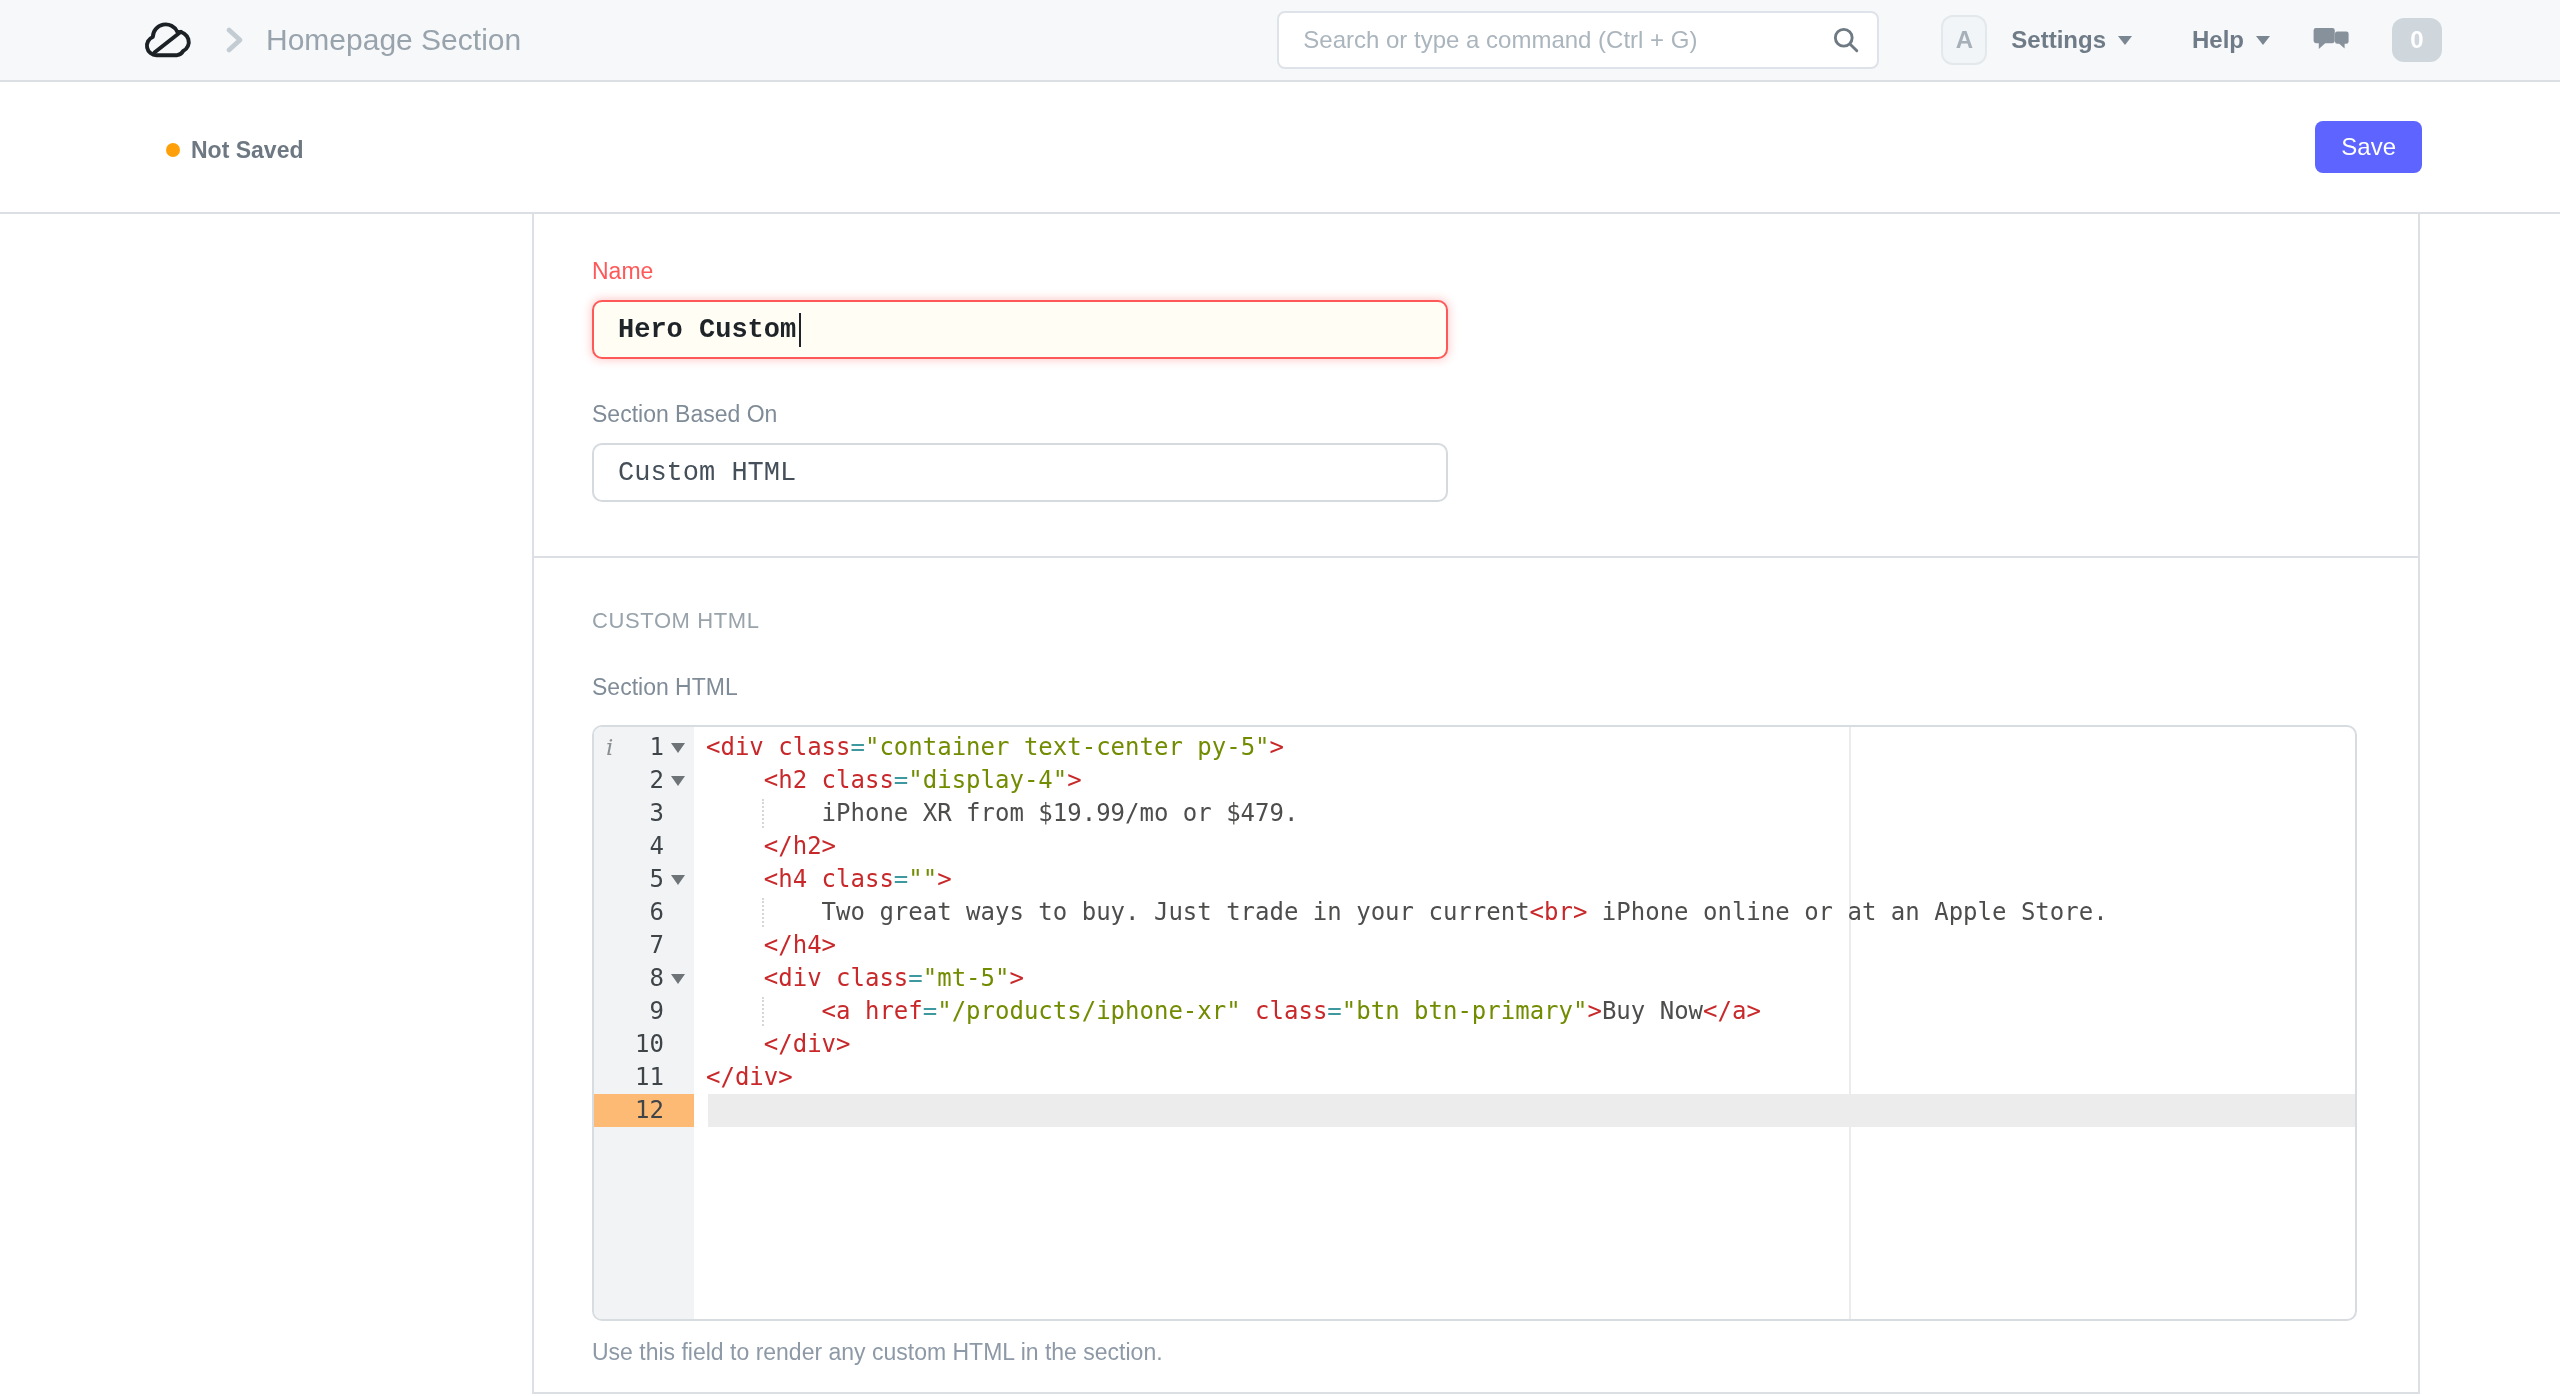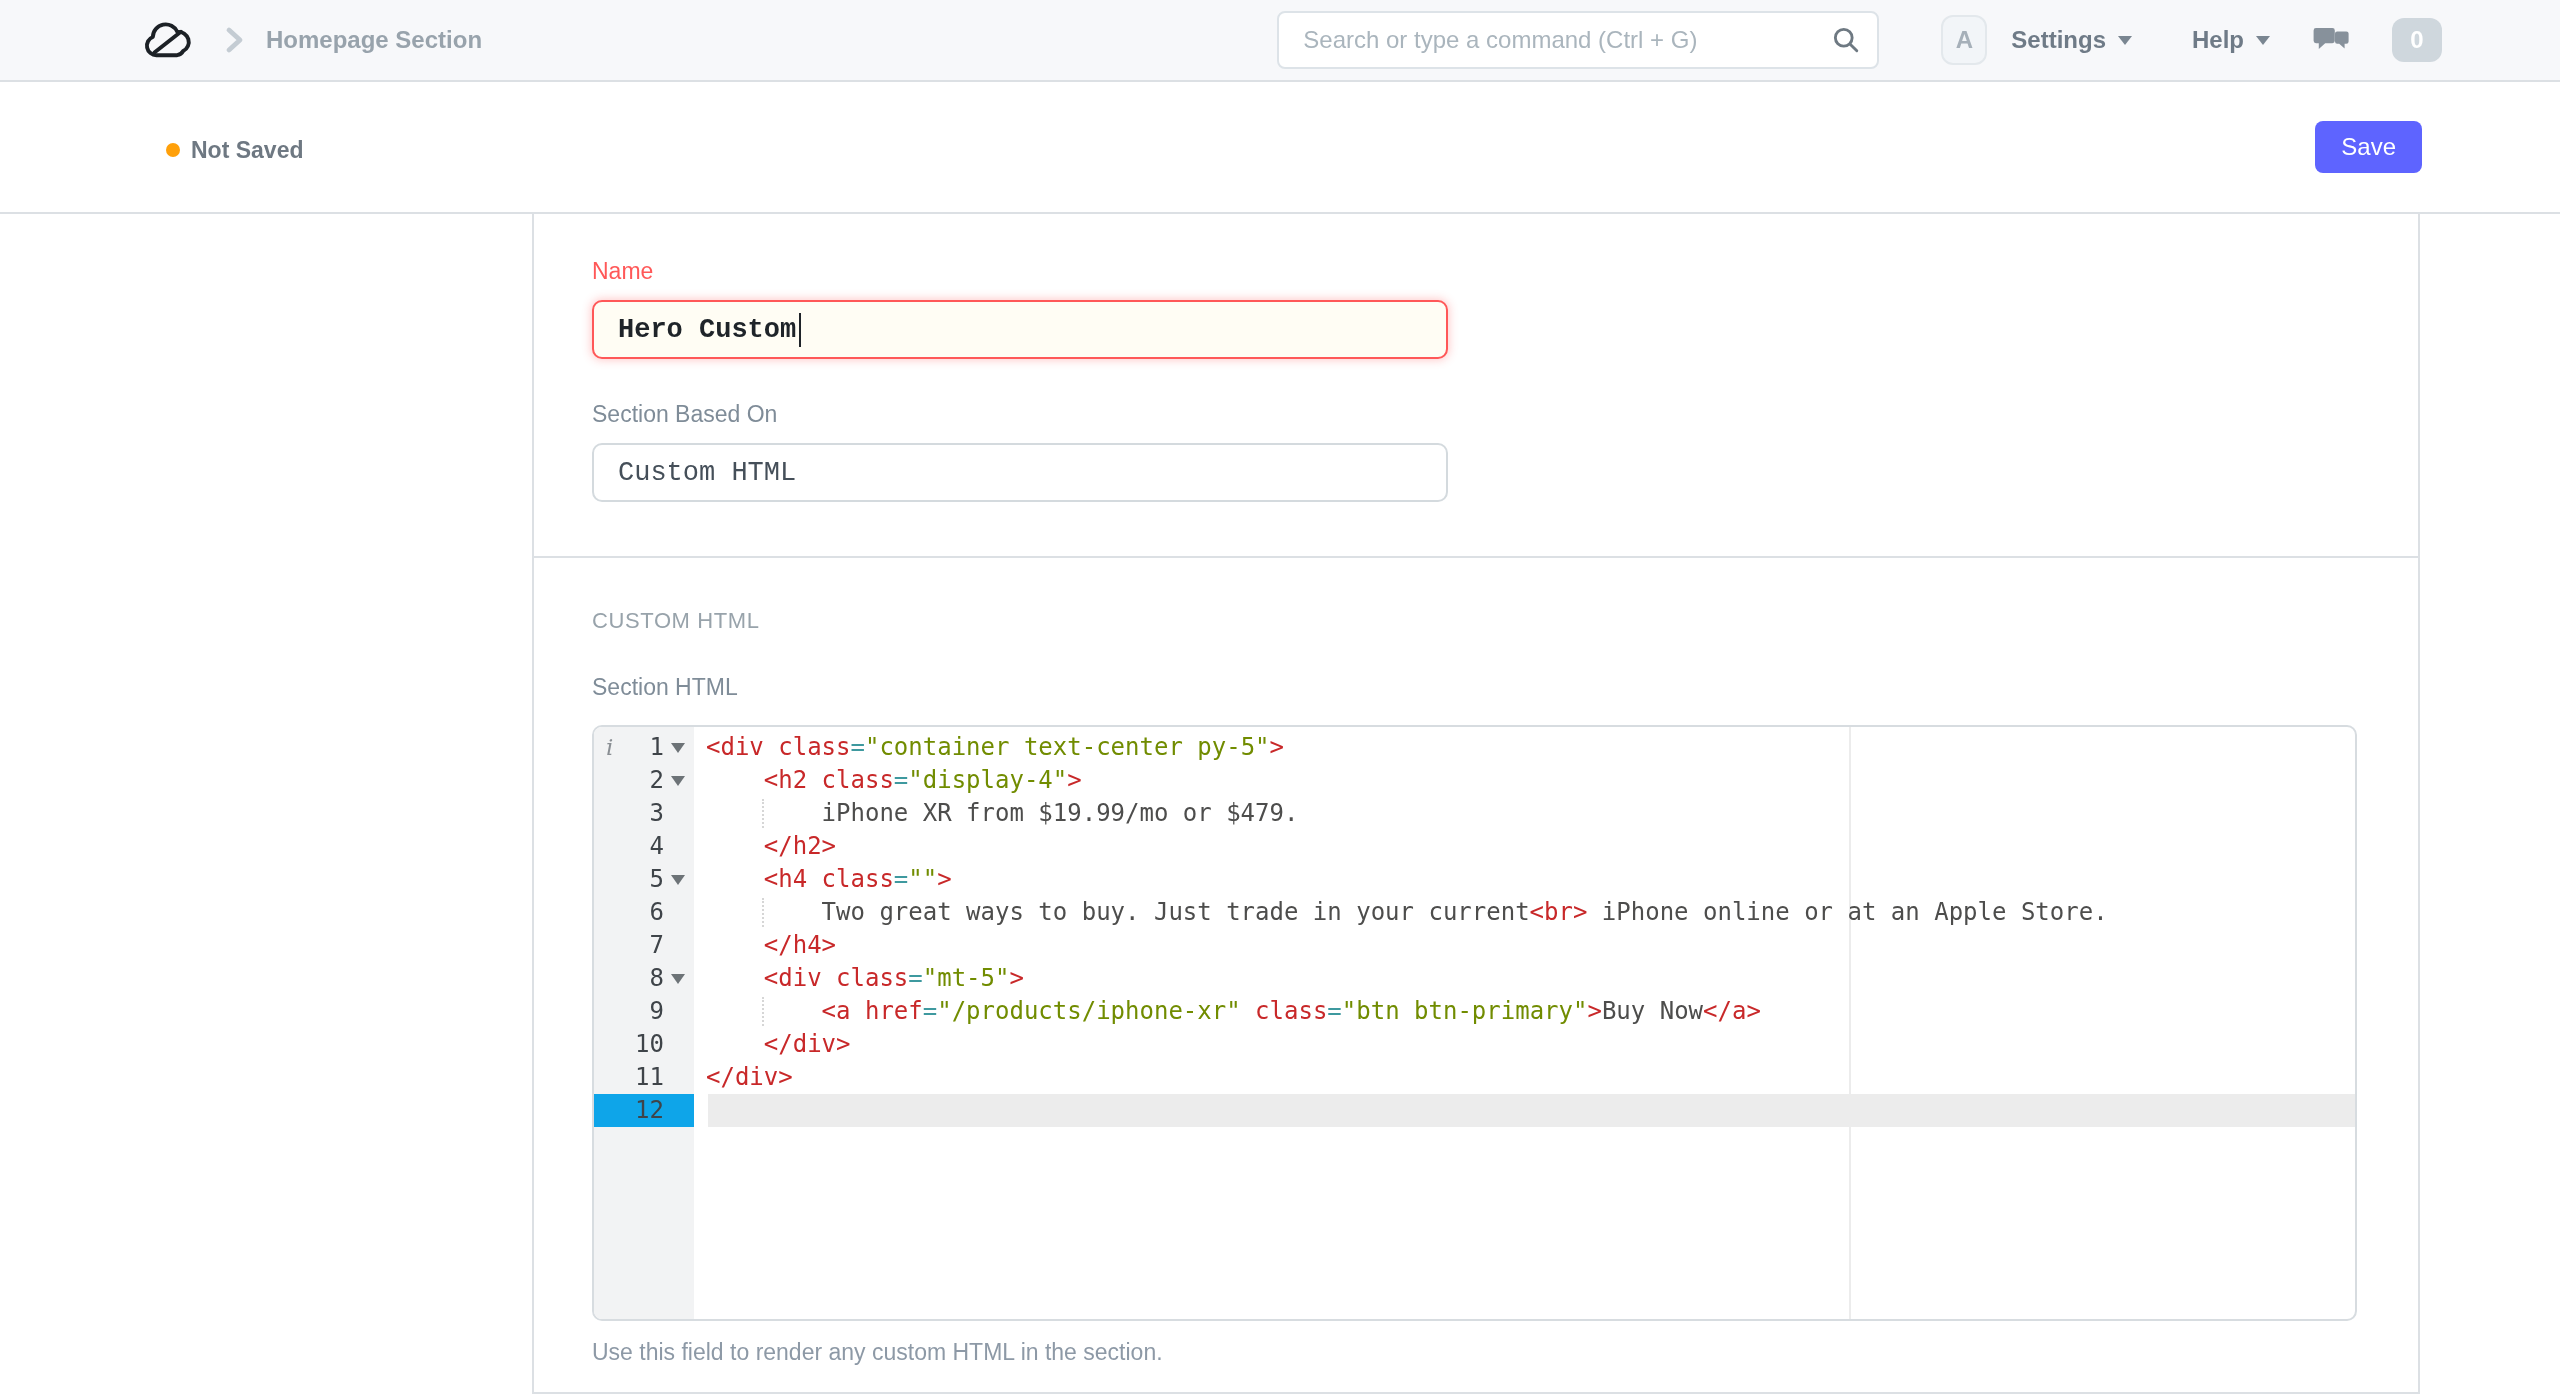--- a/index.html
+++ b/index.html
@@ -4,21 +4,21 @@
 <style>
   * { margin:0; padding:0; box-sizing:border-box; }
   html,body { width:2560px; height:1396px; overflow:hidden; background:#fff;
     font-family:"Liberation Sans", sans-serif; color:#36414c; }
 
   
   .navbar { height:82px; background:#f7f8fa; border-bottom:2px solid #dce0e4;
     display:flex; align-items:center; padding:0 118px 0 140px; }
   .logo { width:56px; height:46px; display:block; cursor:pointer; }
   .crumb-sep { margin:0 22px 0 28px; display:block; }
-  .breadcrumb { font-size:24px; font-weight:700; color:#98a3ac; cursor:pointer; }
+  .breadcrumb { font-size:30px; font-weight:400; color:#98a3ac; cursor:pointer; }
   .nav-spacer { flex:1; }
   .search-wrap { position:relative; width:602px; height:58px; margin-right:62px; }
   .search-input { width:100%; height:100%; border:2px solid #dde3e8; border-radius:8px;
     background:#fff; font-family:"Liberation Sans",sans-serif; font-size:24px;
     color:#36414c; padding:0 80px 0 24px; outline:none; }
   .search-input::placeholder { color:#aab5bd; }
   .search-icon { position:absolute; right:18px; top:14px; }
   .avatar { width:46px; height:50px; border-radius:12px; background:#f2f5f8;
     border:2px solid #e3e8ec; color:#a6b0b9; font-weight:700; font-size:24px;
     display:flex; align-items:center; justify-content:center; margin-right:24px; cursor:pointer; }
@@ -70,21 +70,21 @@
   
   .editor { position:relative; width:1765px; height:596px; border:2px solid #d7dce0;
     border-radius:10px; background:#fff; overflow:hidden;
     font-family:"DejaVu Sans Mono", monospace; }
   .gutter-bg { position:absolute; left:0; top:0; bottom:0; width:100px; background:#f2f3f4; }
   .print-margin { position:absolute; left:1255px; top:0; bottom:0; width:2px; background:#ececec; }
   .code-lines { position:relative; padding-top:4px; }
   .code-row { display:flex; height:33px; font-size:24px; line-height:33px; cursor:text; }
   .gutter-cell { flex:0 0 100px; position:relative; text-align:right;
     padding-right:30px; color:#3f4449; }
-  .code-row.active .gutter-cell { background:#0ea5e9; }
+  .code-row.active .gutter-cell { background:#fdba74; }
   .code-content { position:relative; flex:1; padding-left:12px;
     white-space:pre; color:#4d4d4c; }
   .code-row.active .code-content {
     background:linear-gradient(to right, transparent 14px, #ececec 14px); }
   .fold-icon { position:absolute; right:9px; top:12px; width:0; height:0;
     border-left:7px solid transparent; border-right:7px solid transparent;
     border-top:10px solid #6d7377; cursor:pointer; }
   .info-icon { position:absolute; left:12px; top:0; font-family:"DejaVu Serif",serif;
     font-style:italic; font-size:23px; color:#8a8f94; }
   .indent-guide { position:absolute; left:68px; top:2px; bottom:2px;

